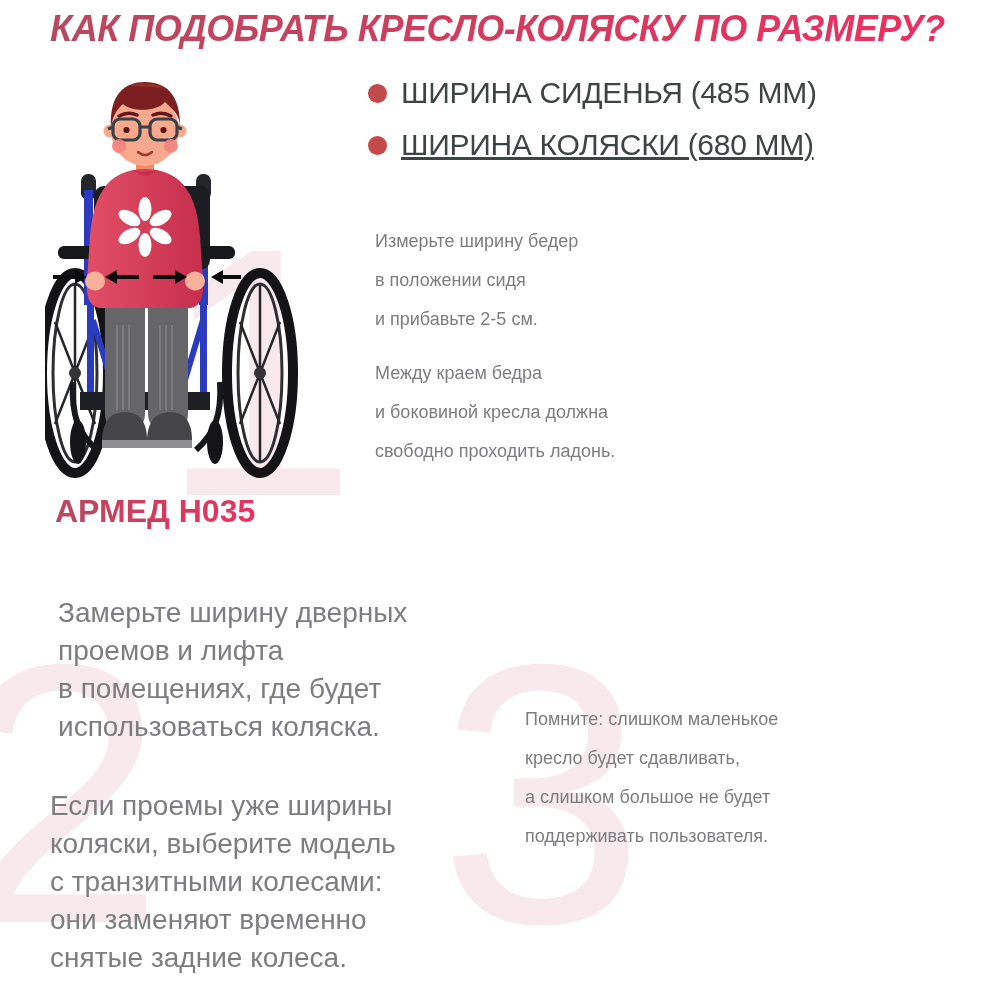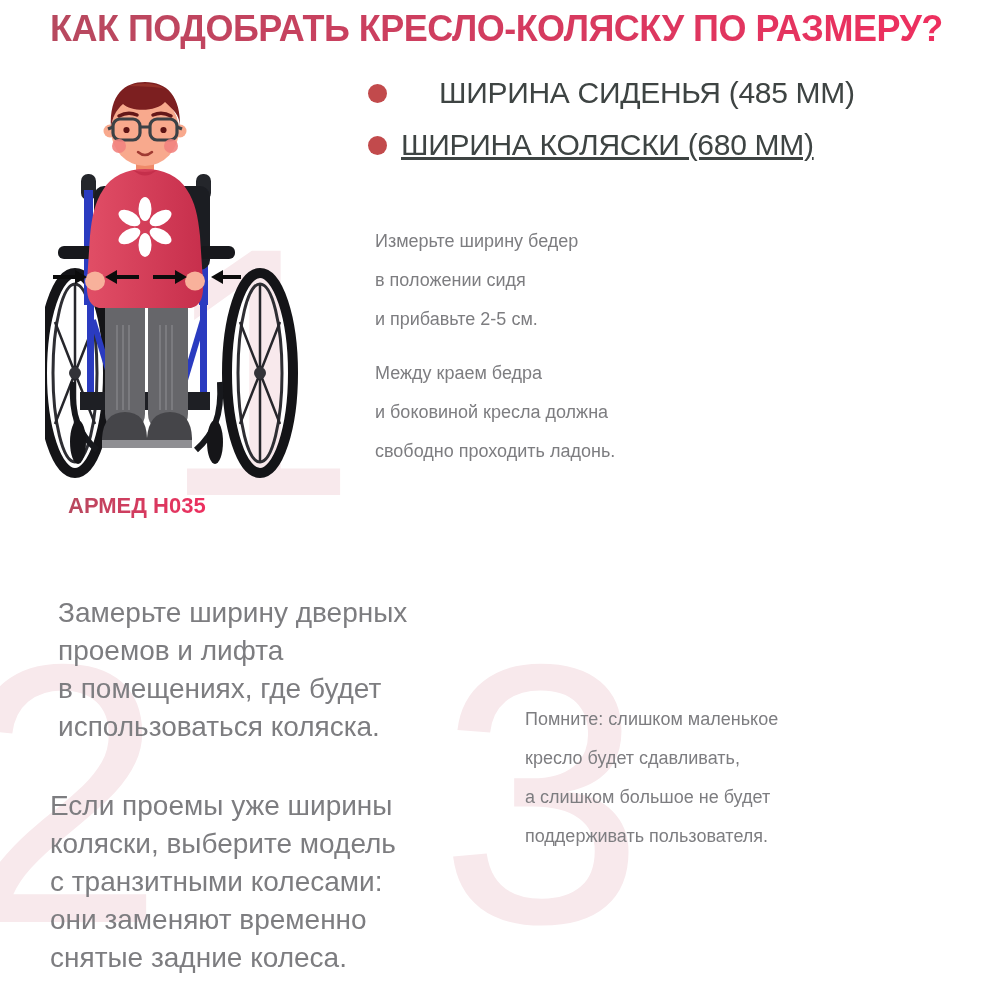--- a/index.html
+++ b/index.html
@@ -13,38 +13,39 @@
     line-height:1;user-select:none;
   }
   .step-num.n1{left:160px;top:195px;font-size:355px;}
   .step-num.n2{left:-41px;top:609px;font-size:370px;}
   .step-num.n3{left:439px;top:609px;font-size:370px;}
   
   .title{
     position:absolute;z-index:2;left:50px;top:8px;
     font-size:36px;font-weight:700;letter-spacing:-0.5px;color:#cf3d5c;
     white-space:nowrap;
+    font-style:italic;
   }
   .model-label{
-    position:absolute;z-index:2;left:68px;top:493px;
-    font-size:22px;font-weight:700;color:#d23f5e;white-space:nowrap;
+    position:absolute;z-index:2;left:55px;top:493px;
+    font-size:32px;font-weight:700;color:#d23f5e;white-space:nowrap;
   }
   @supports (-webkit-background-clip: text){
     .title,.model-label{
       background:linear-gradient(90deg,#b7495f 0%,#ee2f5f 100%);
       -webkit-background-clip:text;background-clip:text;
       -webkit-text-fill-color:transparent;
     }
   }
   
   .bullet-row{
     position:absolute;z-index:2;left:368px;display:flex;align-items:center;
     font-size:30px;color:#3e4443;letter-spacing:-0.3px;white-space:nowrap;
   }
-  .bullet-row.b1{top:76px;gap:38px;}
+  .bullet-row.b1{top:76px;}
   .bullet-row.b2{top:128px;text-decoration:underline;}
   .bullet-dot{
     width:19px;height:19px;border-radius:50%;background:#c24a4c;
     margin-right:14px;flex:0 0 auto;
   }
   
   .para{
     position:absolute;z-index:2;color:#7d7d80;white-space:pre-line;
   }
   .para.right{font-size:18px;line-height:39px;}

